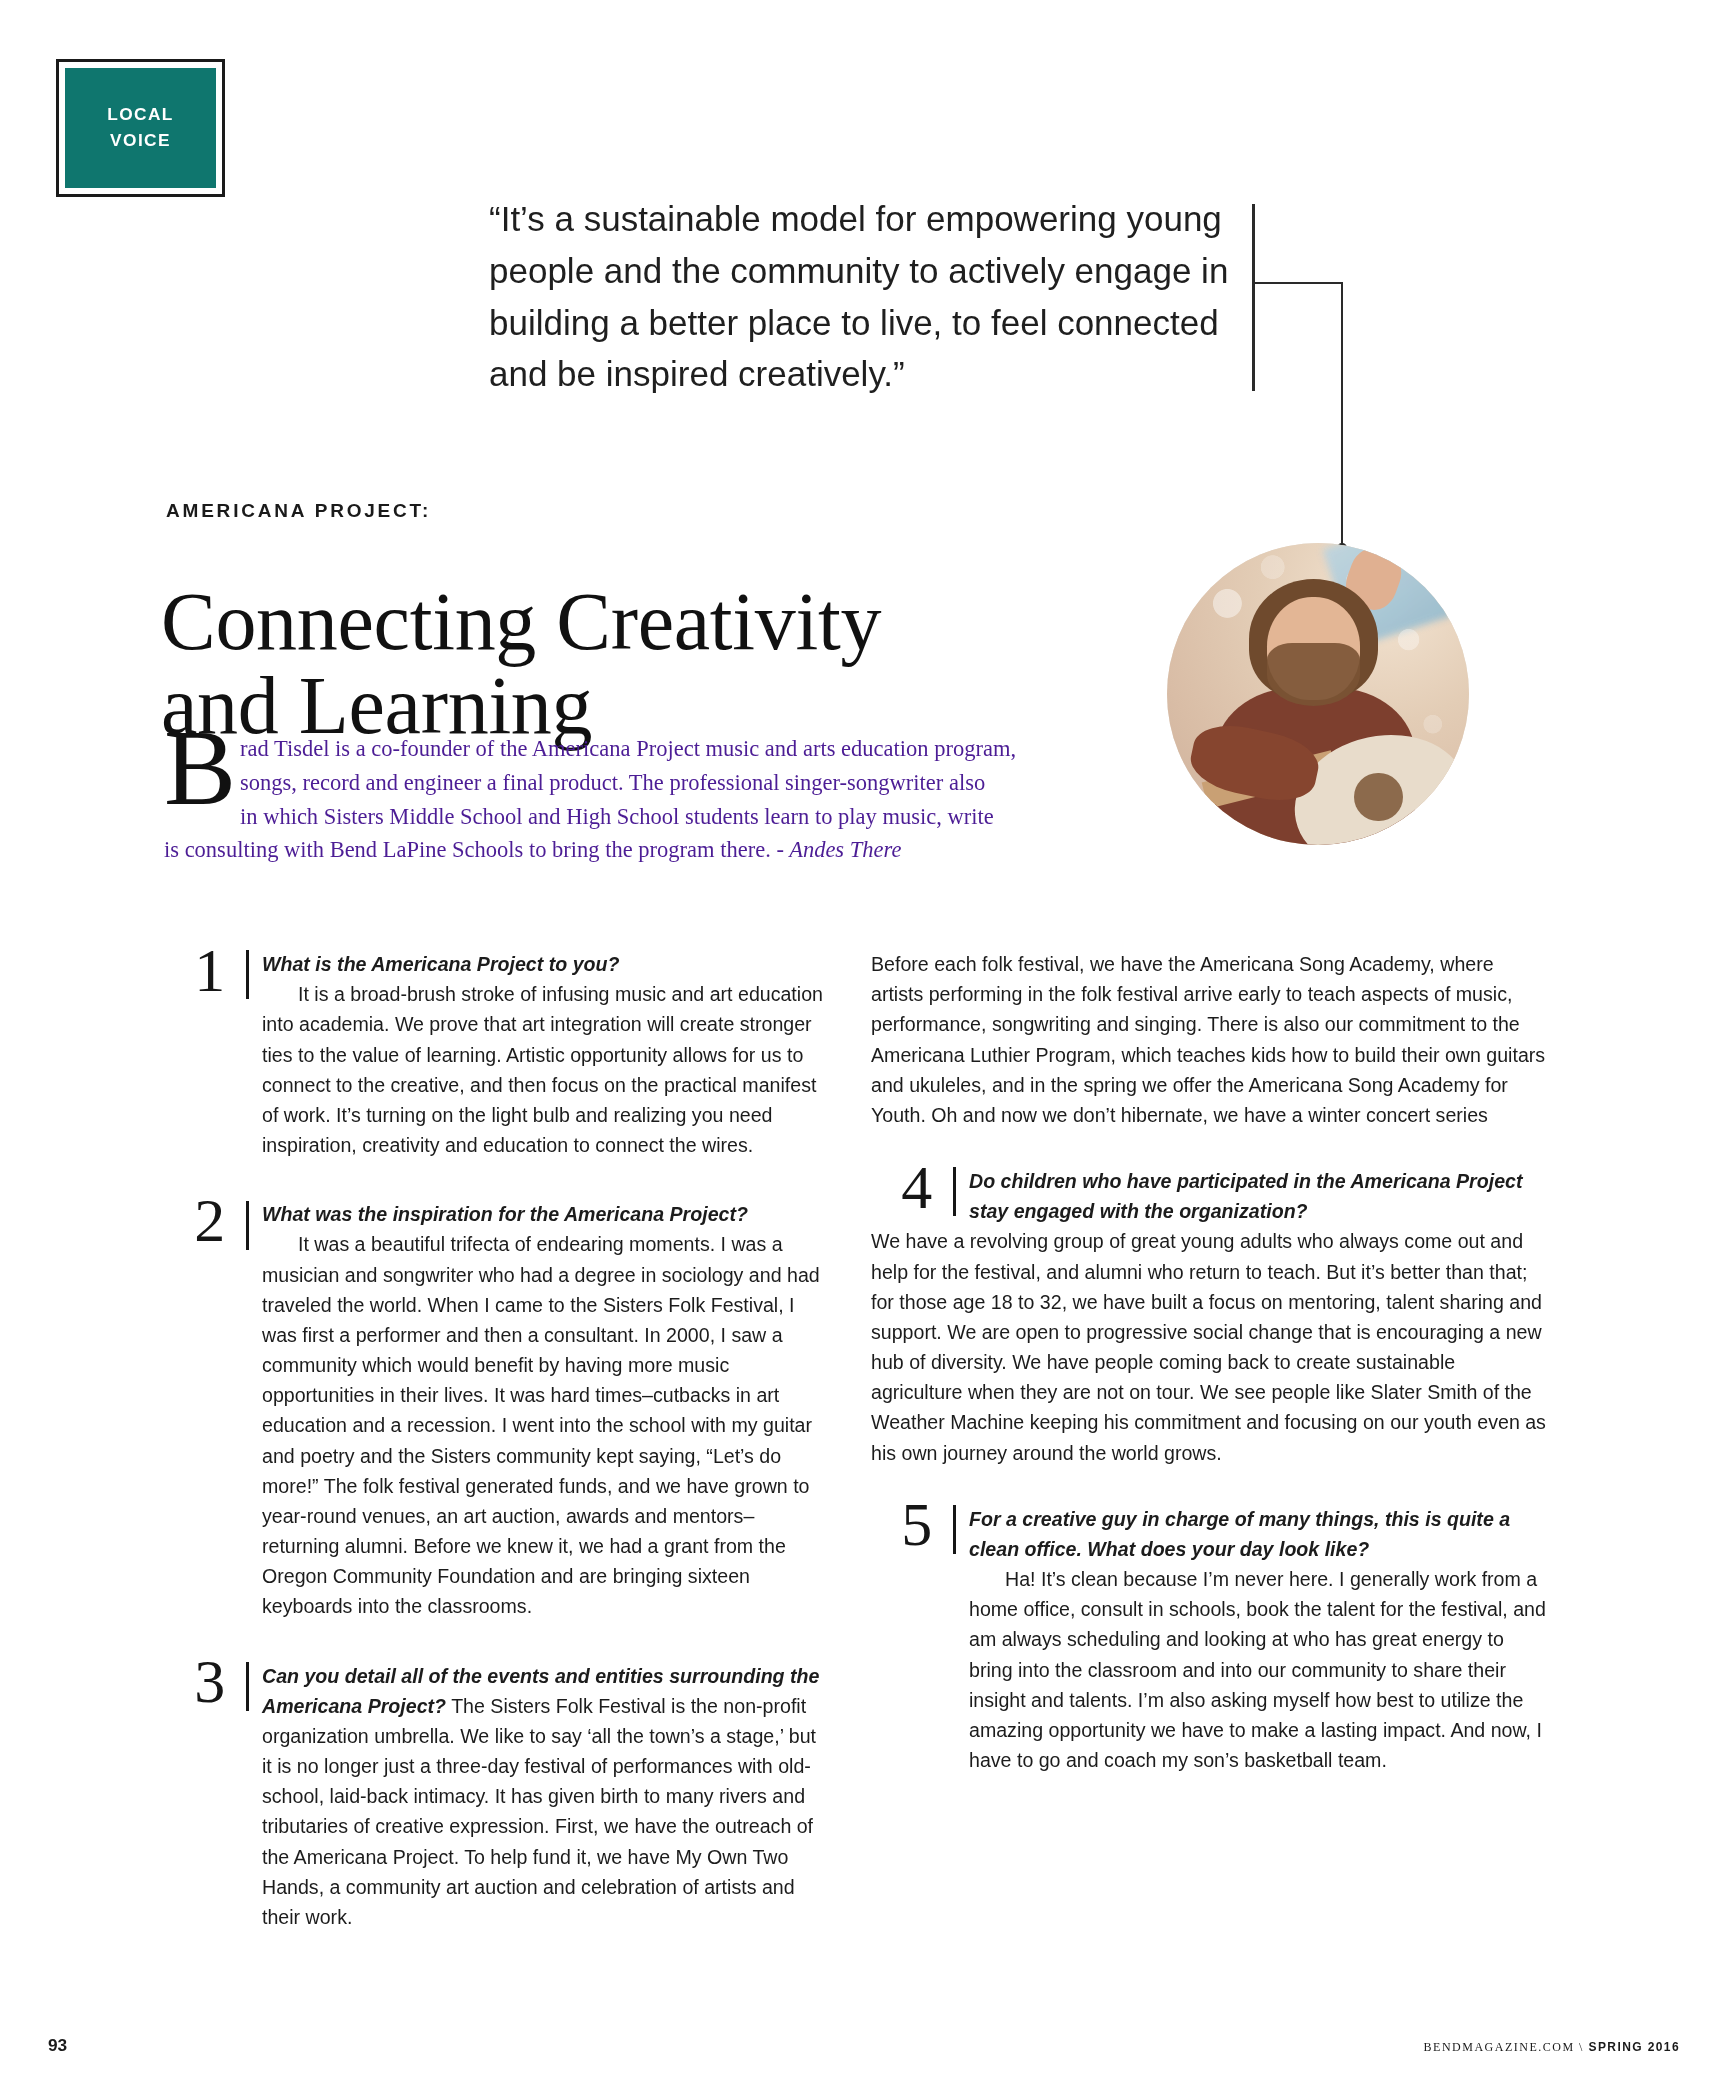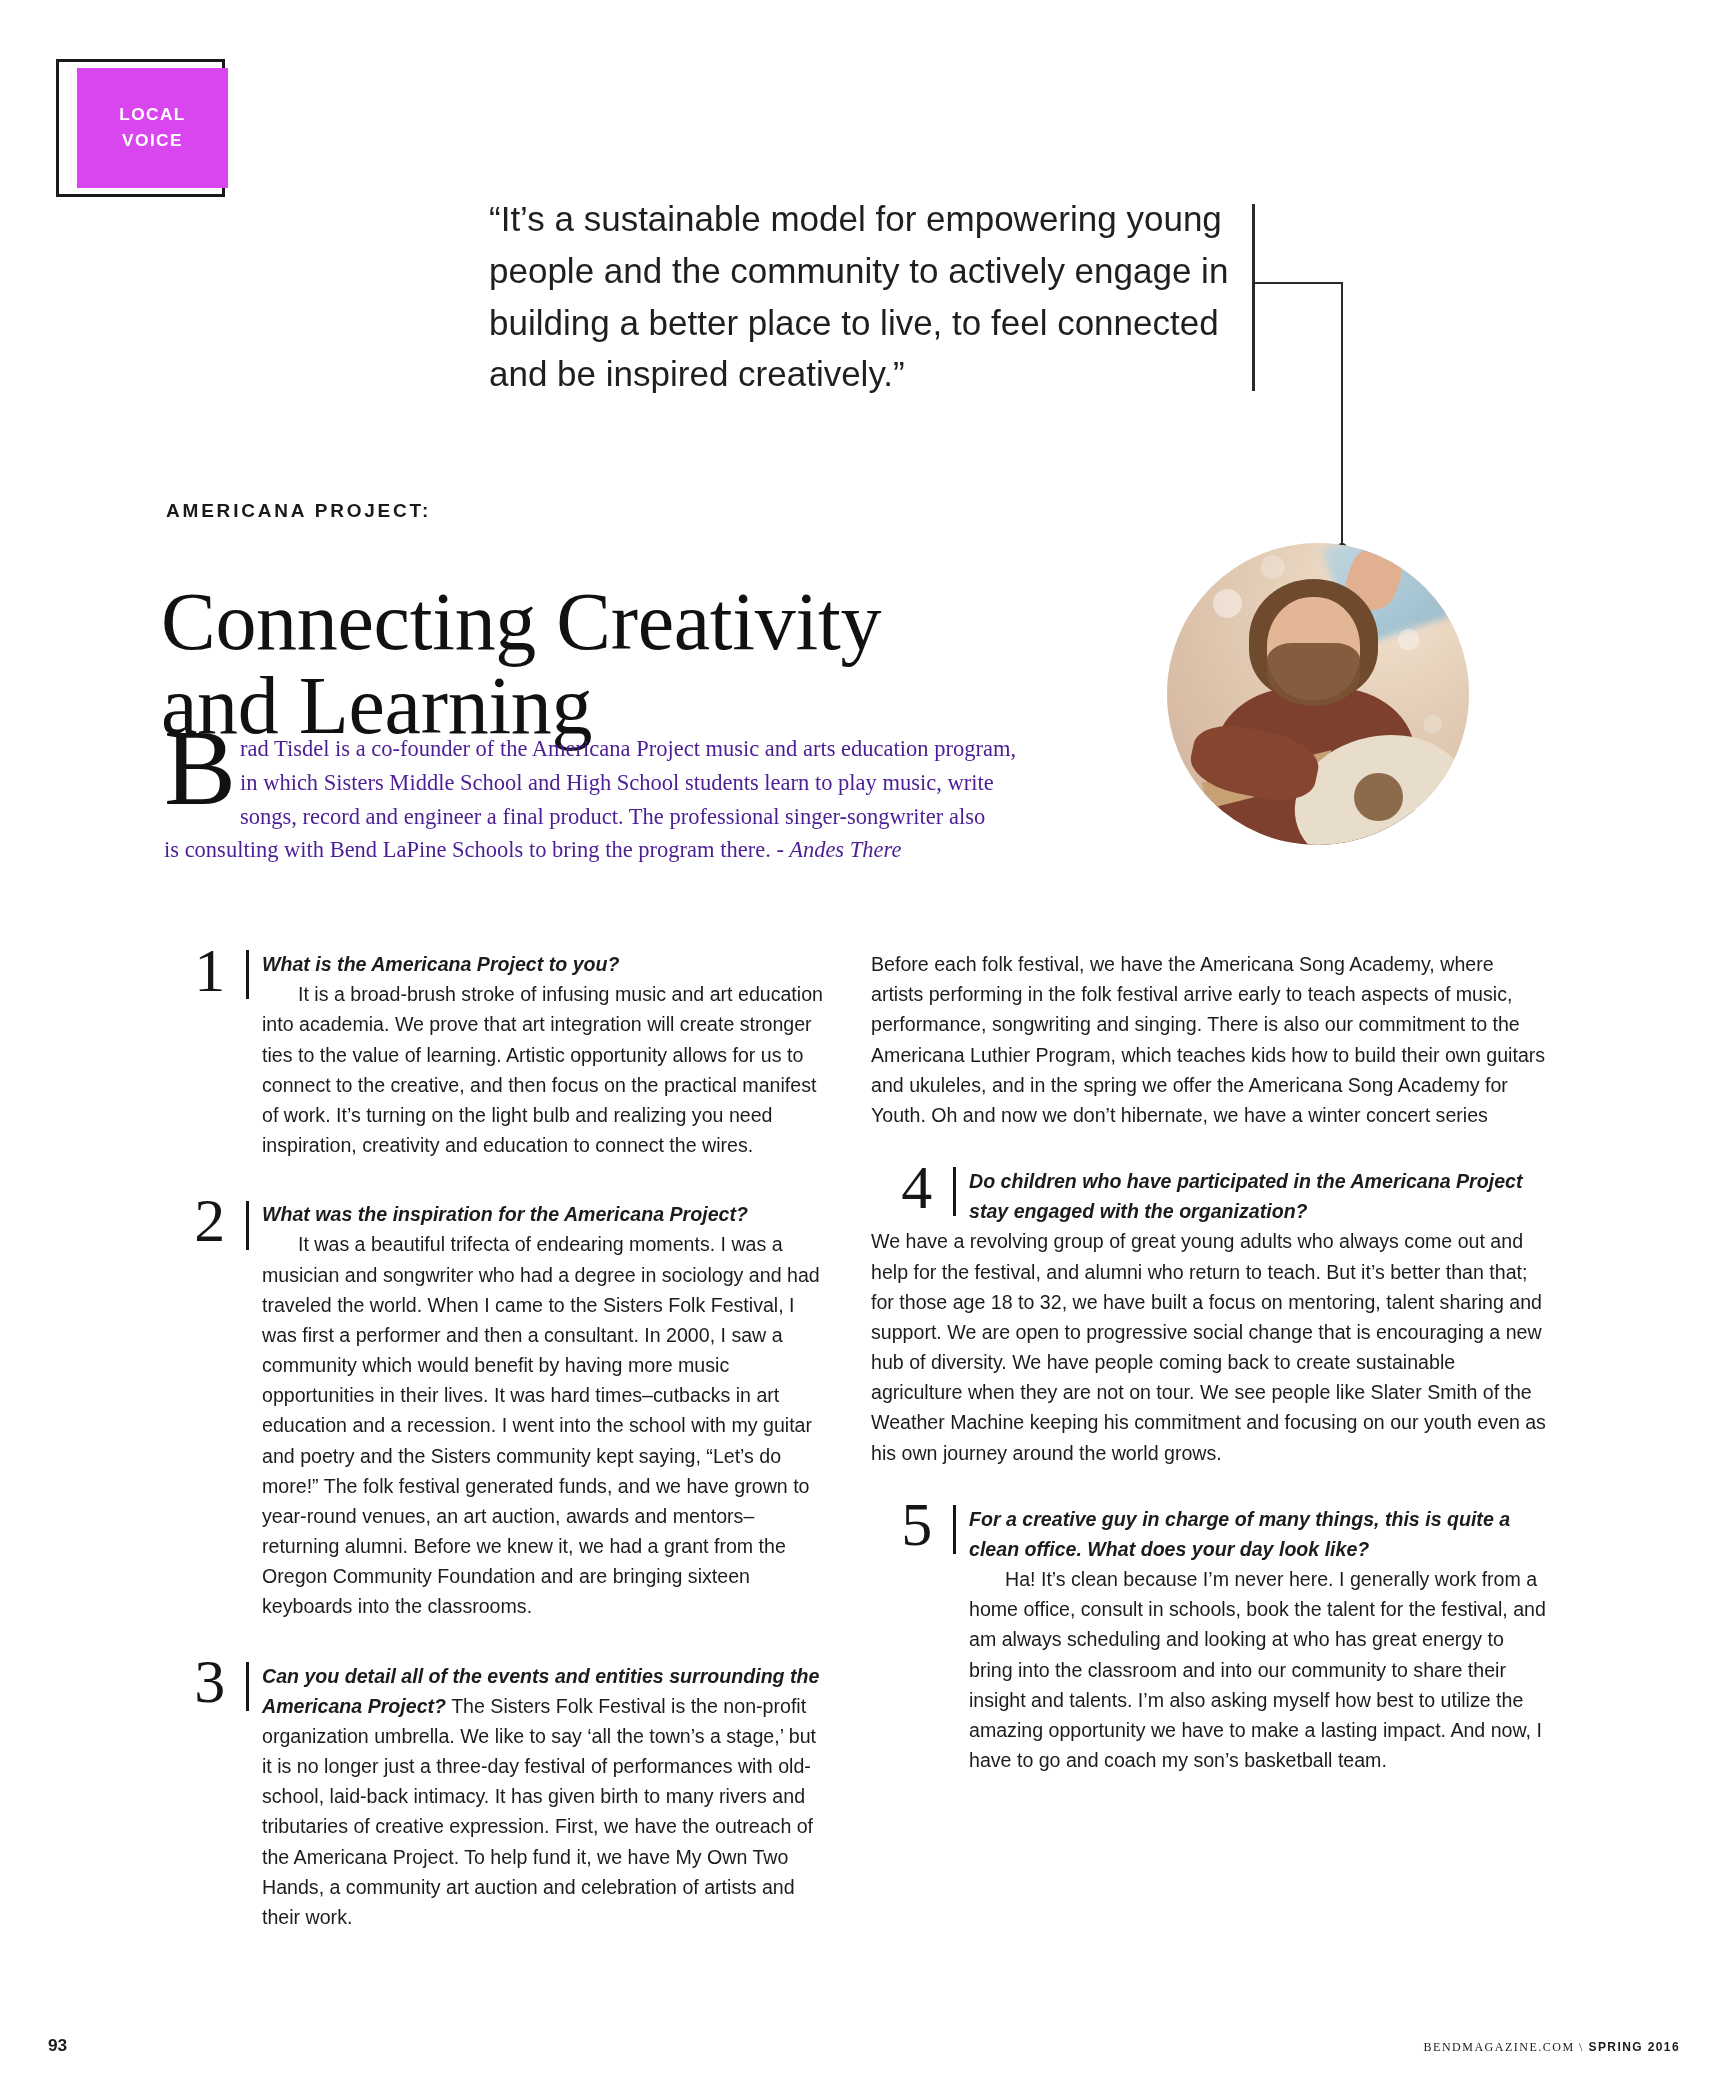--- a/index.html
+++ b/index.html
@@ -330,21 +330,21 @@
     letter-spacing: 1.3px;
     color: #1a1a1a;
   }
   #footer-right .site { font-family: "Liberation Serif", serif; letter-spacing: 1.5px; }
   #footer-right .issue { font-weight: bold; letter-spacing: 1.4px; }
 </style>
 </head>
 <body>
 
 <div id="local-voice-badge">
-  <div class="inner" style="background: #d946ef; margin-left: 12px;">
+  <div class="inner" style="background: #0f766e;">
     <span>LOCAL</span>
     <span>VOICE</span>
   </div>
 </div>
 
 <div id="pull-quote">“It’s a sustainable model for empowering young people and the community to actively engage in building a better place to live, to feel connected and be inspired creatively.”</div>
 <div id="quote-rule"></div>
 <div id="quote-rule-dash"></div>
 <div id="quote-connector-v"></div>
 <div id="quote-connector-dot"></div>
@@ -366,22 +366,22 @@
   <div class="beard"></div>
   <div class="guitar-neck"></div>
   <div class="guitar-body"></div>
   <div class="guitar-hole"></div>
   <div class="arm"></div>
 </div>
 
 <div id="dropcap">B</div>
 <div id="deck">
   <div class="indent-block">rad Tisdel is a co-founder of the Americana Project music and arts education program,</div>
+  <div class="indent-block">songs, record and engineer a final product. The professional singer-songwriter also</div>
   <div class="indent-block">in which Sisters Middle School and High School students learn to play music, write</div>
-  <div class="indent-block">songs, record and engineer a final product. The professional singer-songwriter also</div>
   <div class="full-line">
     <span>is consulting with Bend LaPine Schools to bring the program there.</span>
     <span class="byline">- Andes There</span>
   </div>
 </div>
 
 <div class="col" id="col-left">
 
   <div class="qa-block">
     <div class="qa-number">1</div>

